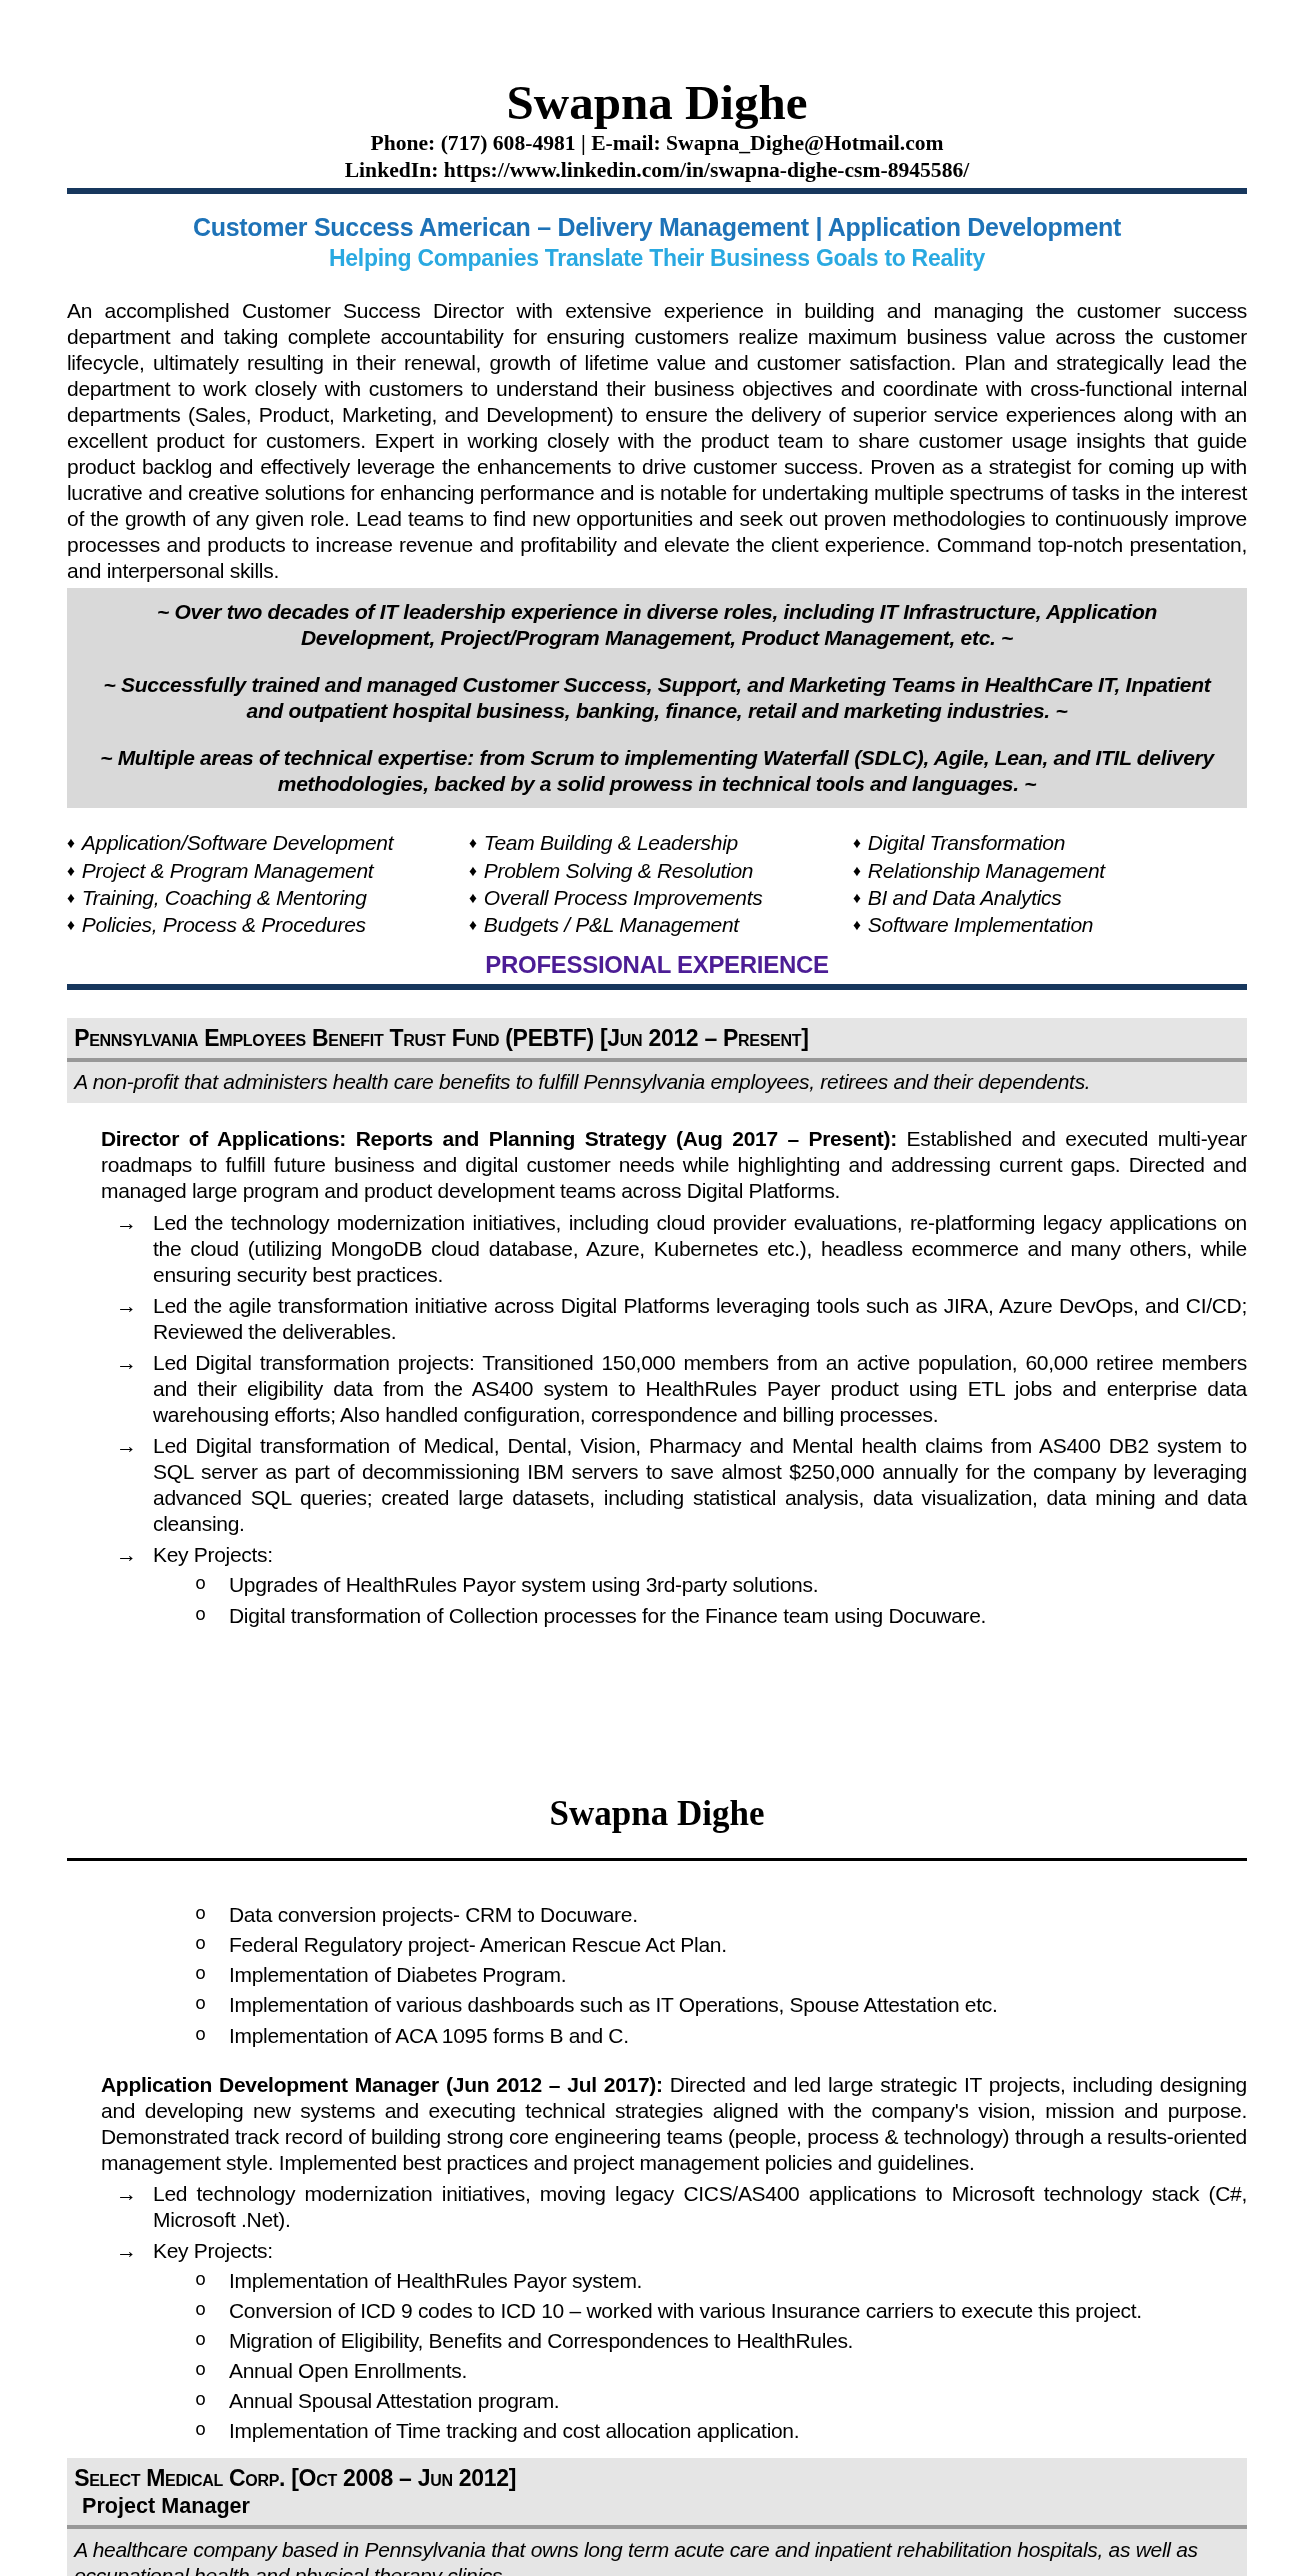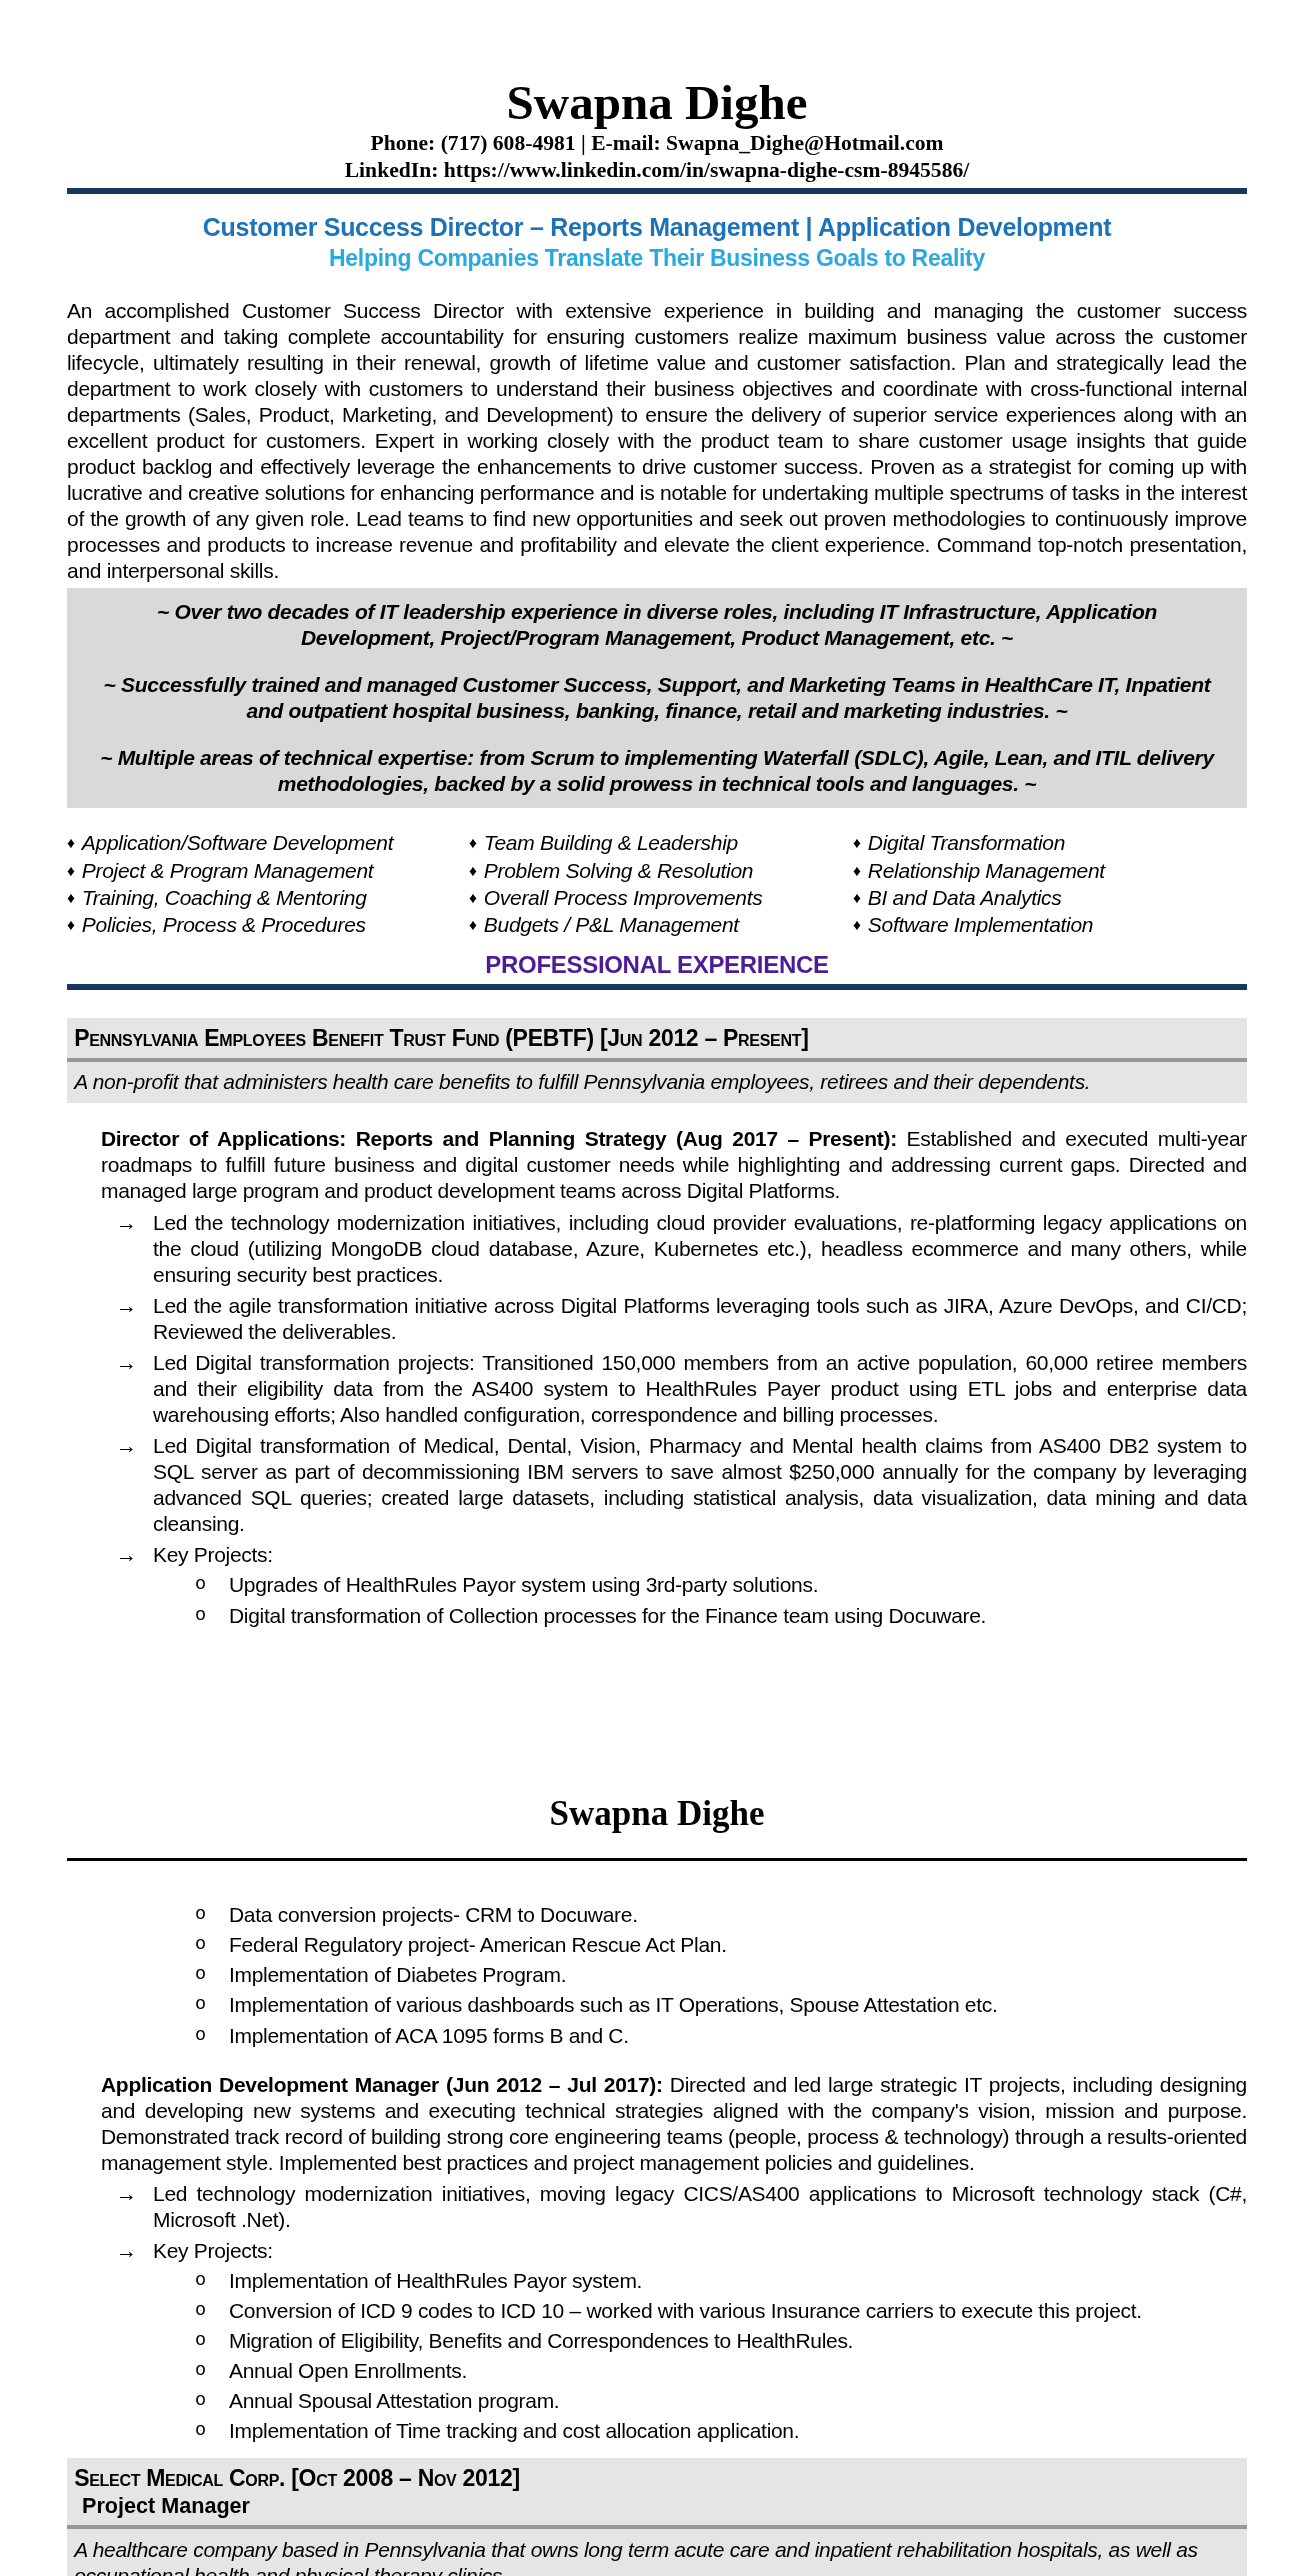--- a/index.html
+++ b/index.html
@@ -67,21 +67,21 @@
 </style>
 </head>
 <body>
 
 <div class="page">
 
   <div class="name">Swapna Dighe</div>
   <div class="contact">Phone: (717) 608-4981 | E-mail: Swapna_Dighe@Hotmail.com</div>
   <div class="contact">LinkedIn: https://www.linkedin.com/in/swapna-dighe-csm-8945586/</div>
   <div class="rule-navy"></div>
-  <div class="doc-title">Customer Success Director – Reports Management | Application Development</div>
+  <div class="doc-title">Customer Success American – Delivery Management | Application Development</div>
   <div class="doc-subtitle">Helping Companies Translate Their Business Goals to Reality</div>
 
   <p class="body-text summary">An accomplished Customer Success Director with extensive experience in building and managing the customer success department and taking complete accountability for ensuring customers realize maximum business value across the customer lifecycle, ultimately resulting in their renewal, growth of lifetime value and customer satisfaction. Plan and strategically lead the department to work closely with customers to understand their business objectives and coordinate with cross-functional internal departments (Sales, Product, Marketing, and Development) to ensure the delivery of superior service experiences along with an excellent product for customers. Expert in working closely with the product team to share customer usage insights that guide product backlog and effectively leverage the enhancements to drive customer success. Proven as a strategist for coming up with lucrative and creative solutions for enhancing performance and is notable for undertaking multiple spectrums of tasks in the interest of the growth of any given role. Lead teams to find new opportunities and seek out proven methodologies to continuously improve processes and products to increase revenue and profitability and elevate the client experience. Command top-notch presentation, and interpersonal skills.</p>
 
   <div class="highlight-box">
     <p>~ Over two decades of IT leadership experience in diverse roles, including IT Infrastructure, Application Development, Project/Program Management, Product Management, etc. ~</p>
     <p>~ Successfully trained and managed Customer Success, Support, and Marketing Teams in HealthCare IT, Inpatient and outpatient hospital business, banking, finance, retail and marketing industries. ~</p>
     <p>~ Multiple areas of technical expertise: from Scrum to implementing Waterfall (SDLC), Agile, Lean, and ITIL delivery methodologies, backed by a solid prowess in technical tools and languages. ~</p>
   </div>
 
@@ -203,20 +203,20 @@
   <div class="o-item body-text">
       <span class="o-marker">o</span>
       <span class="o-text">Annual Spousal Attestation program.</span>
     </div>
   <div class="o-item body-text">
       <span class="o-marker">o</span>
       <span class="o-text">Implementation of Time tracking and cost allocation application.</span>
     </div>
 
   <div class="employer-bar" style="margin-top:13.4px">
-    <div class="employer-title">Select Medical Corp. [Oct 2008 – Nov 2012]</div>
+    <div class="employer-title">Select Medical Corp. [Oct 2008 – Jun 2012]</div>
     <div class="employer-role">Project Manager</div>
     <div class="employer-sep"></div>
     <div class="employer-about">A healthcare company based in Pennsylvania that owns long term acute care and inpatient rehabilitation hospitals, as well as occupational health and physical therapy clinics.</div>
   </div>
 
 </div>
 
 
 </body></html>

